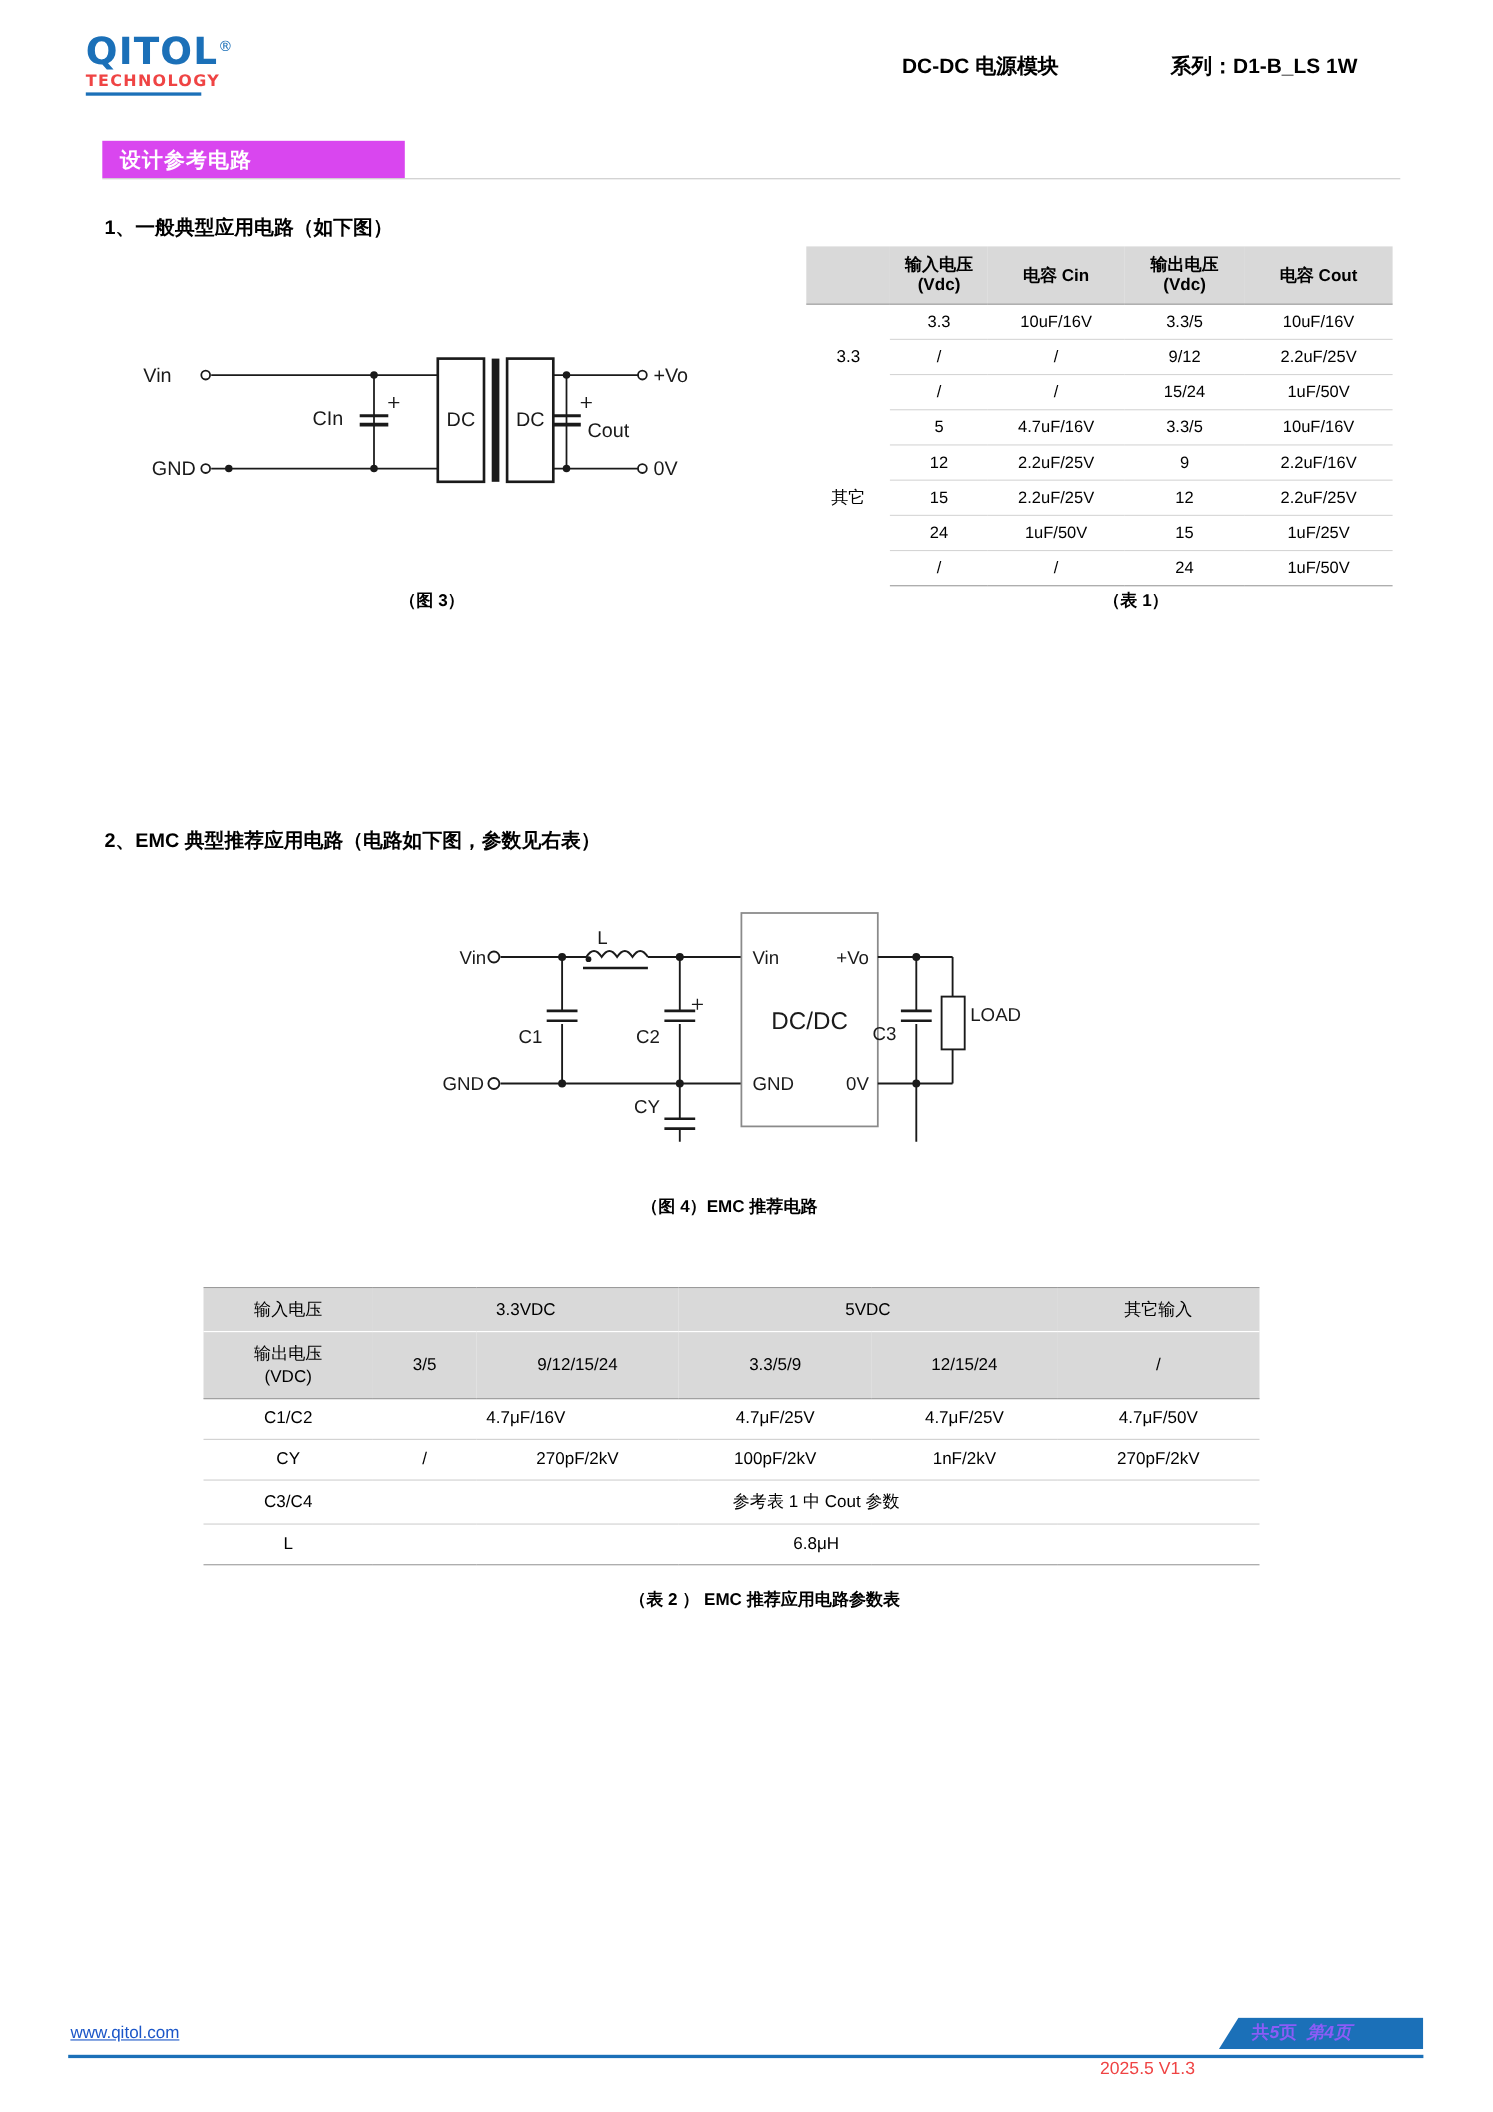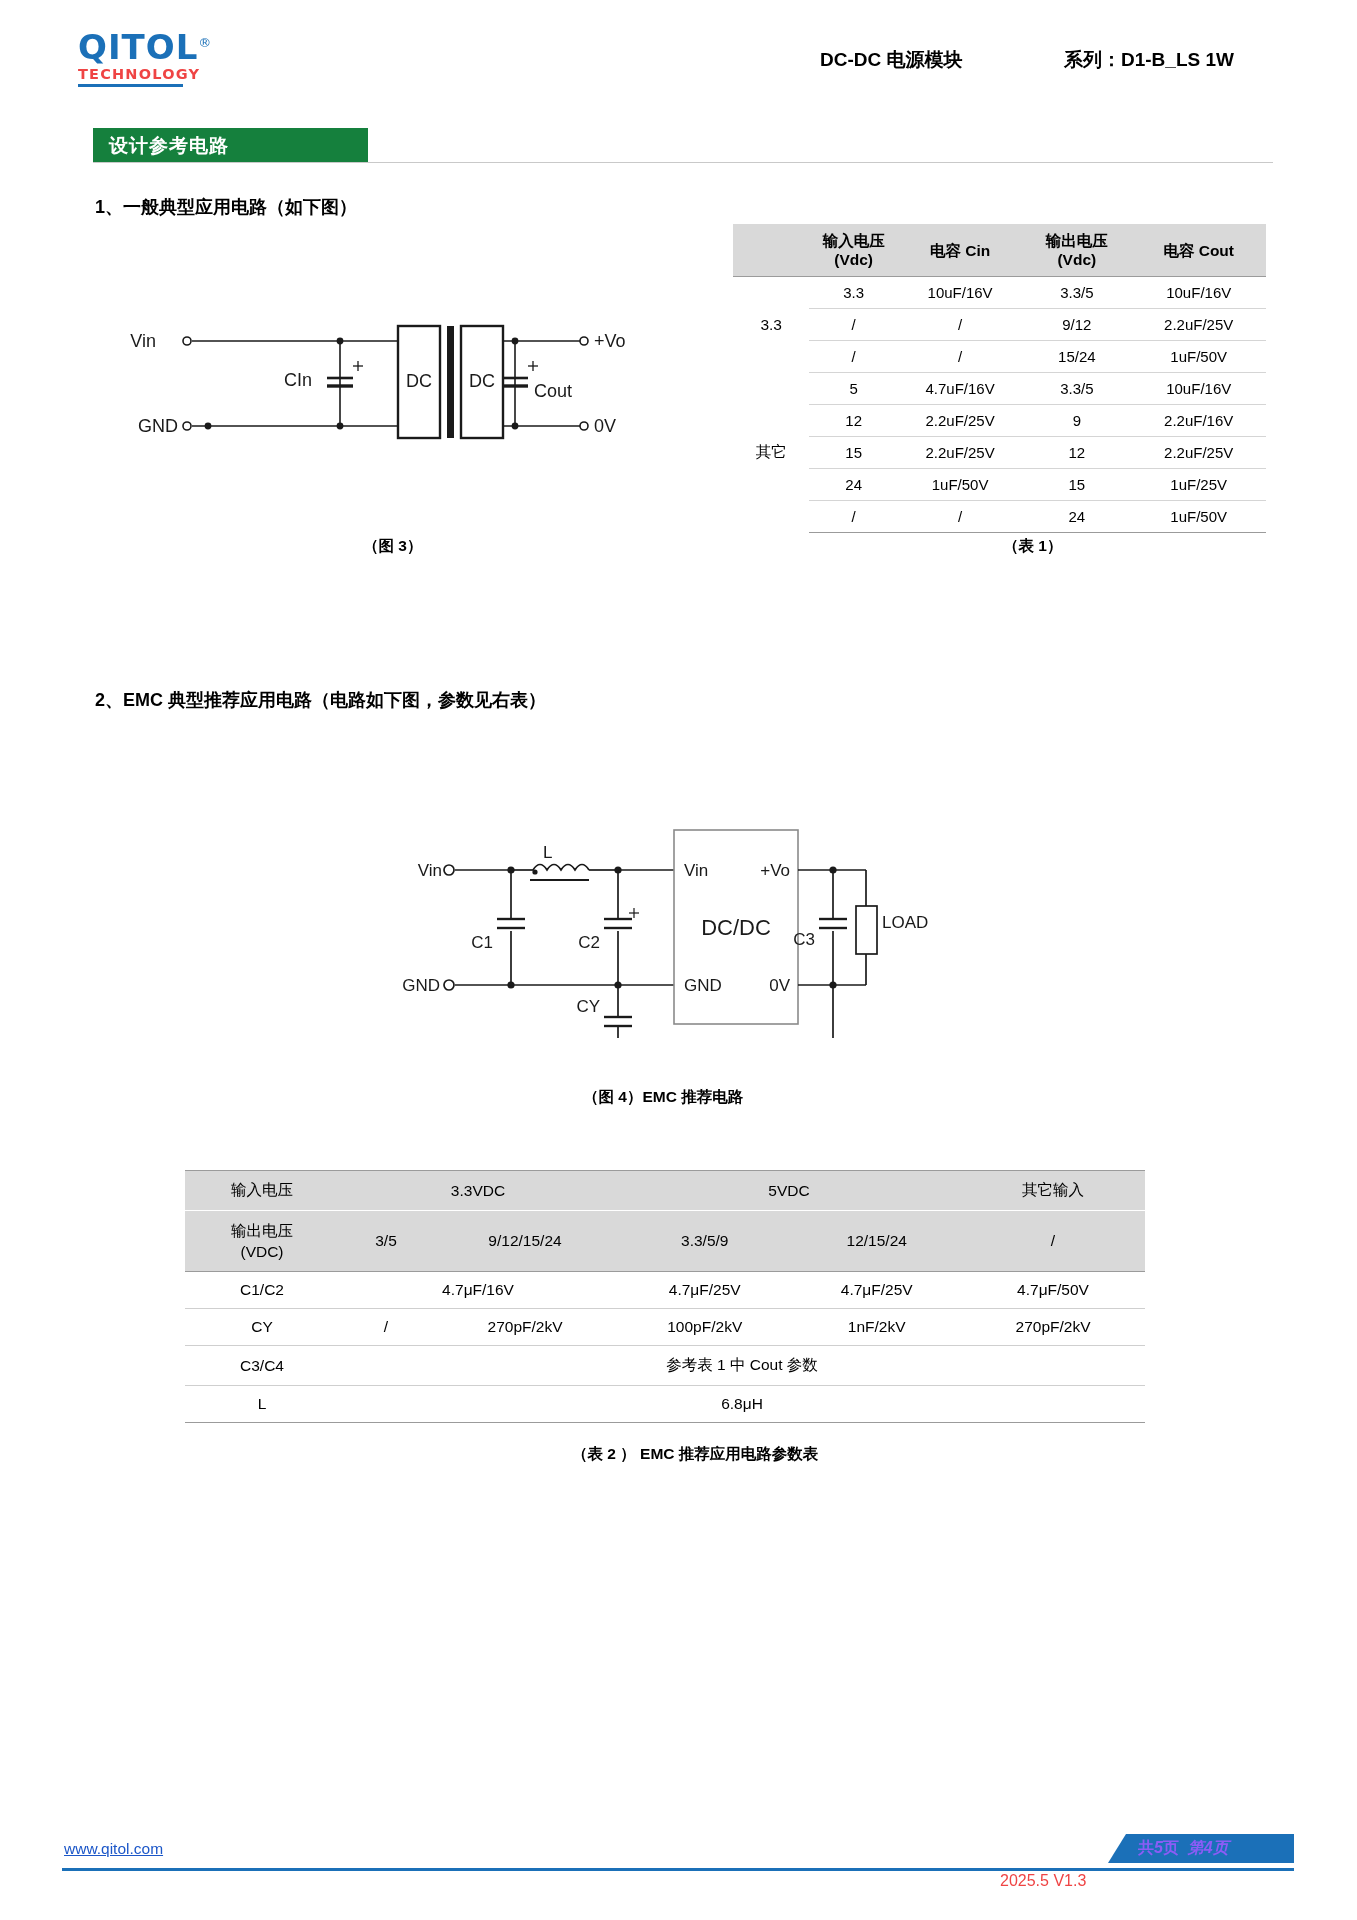--- a/index.html
+++ b/index.html
@@ -17,28 +17,28 @@
   .header{position:absolute;left:0;top:0;width:1357px;height:96px;}
   .logo{position:absolute;left:78px;top:26px;}
   .logo-main{font-size:34px;font-weight:bold;color:#1b70b8;letter-spacing:1px;line-height:34px;font-family:"DejaVu Sans",sans-serif;}
   .logo-reg{font-size:13px;vertical-align:super;color:#1b70b8;font-weight:normal;}
   .logo-sub{font-size:14.5px;font-weight:bold;color:#ef4444;letter-spacing:1.2px;line-height:18px;margin-top:1px;font-family:"DejaVu Sans",sans-serif;}
   .logo-rule{position:absolute;left:78px;top:84px;width:105px;height:3px;background:#1b70b8;}
   .head-title{position:absolute;left:820px;top:47px;font-size:19px;font-weight:bold;white-space:nowrap;}
   .head-series{position:absolute;left:1064px;top:47px;font-size:19px;font-weight:bold;white-space:nowrap;}
 
   
-  .sect-bar{position:absolute;left:93px;top:128px;width:275px;height:34px;background:#15803d;}
+  .sect-bar{position:absolute;left:93px;top:128px;width:275px;height:34px;background:#d946ef;}
   .sect-bar span{display:block;padding:5px 0 0 16px;color:#fff;font-size:19px;font-weight:bold;letter-spacing:1px;}
   .sect-rule{position:absolute;left:93px;top:162px;width:1180px;height:1px;background:#c9c9c9;}
 
   
   .sub-head{position:absolute;font-size:18px;font-weight:bold;white-space:nowrap;}
   #sub1{left:95px;top:195px;}
-  #sub2{left:95px;top:688px;text-align:center;}
+  #sub2{left:95px;top:752px;text-align:center;}
 
   
   .para{position:absolute;left:100px;top:583px;width:1180px;font-size:16.5px;line-height:41px;text-align:justify;}
   .para .indent{display:inline-block;width:44px;}
 
   
   .caption{position:absolute;font-size:15.5px;font-weight:bold;white-space:nowrap;}
   #cap-fig3{left:363px;top:536px;}
   #cap-tab1{left:963px;top:536px;margin-left:40px;}
   #cap-fig4{left:583px;top:1087px;}

